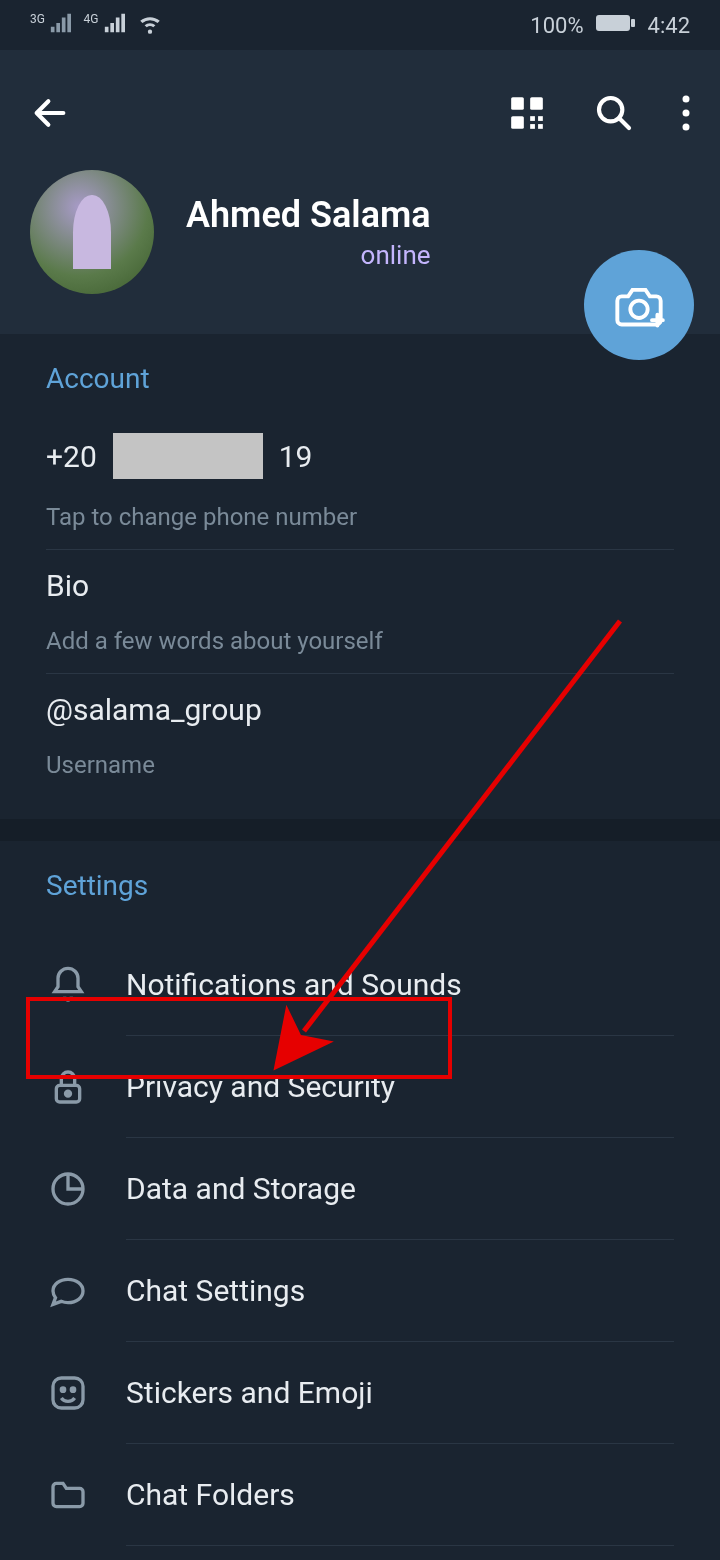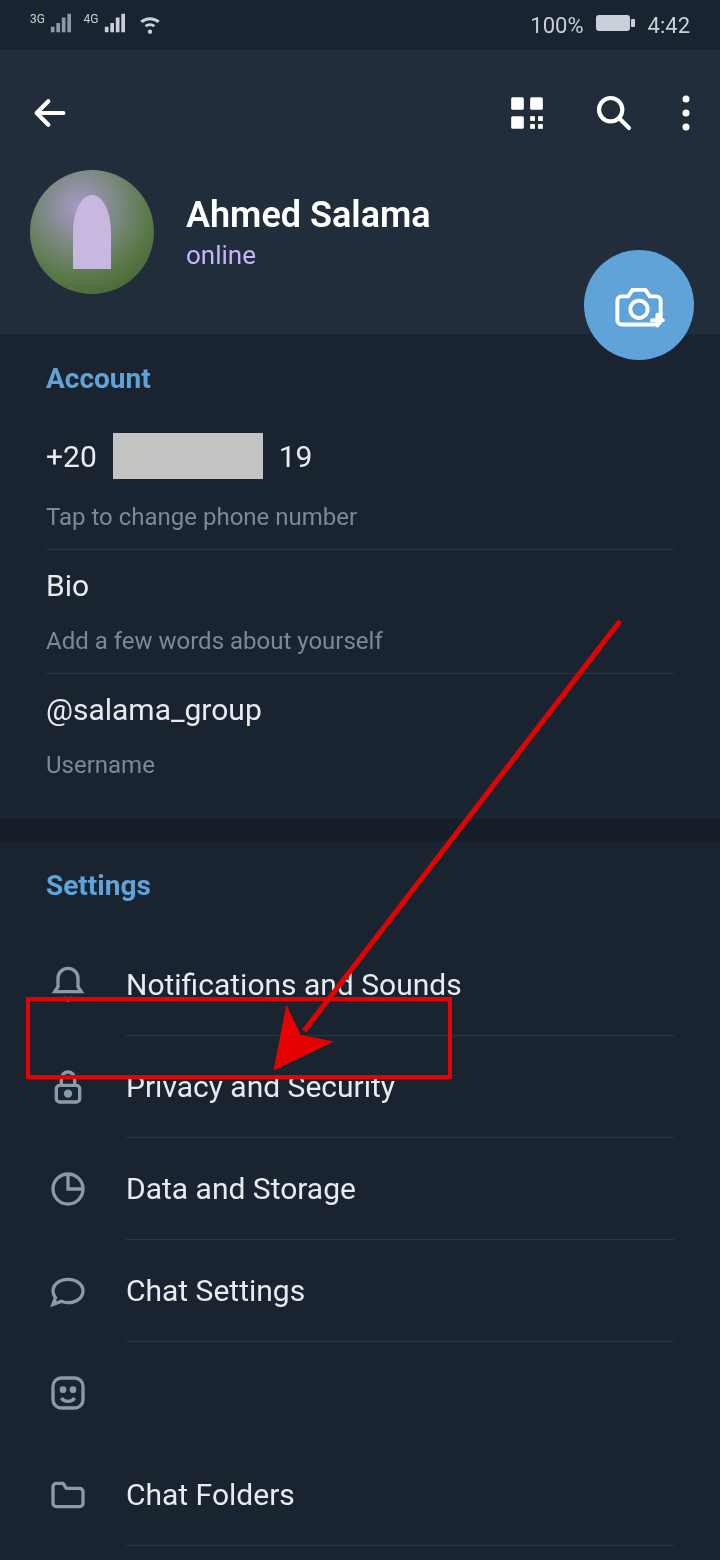--- a/index.html
+++ b/index.html
@@ -19,20 +19,21 @@
     align-items: center;
     padding: 0 30px;
     font-size: 22px;
     color: #c8d0d8;
   }
   .status-left { display: flex; gap: 12px; align-items: center; font-size: 18px; }
   .status-right { display: flex; gap: 12px; align-items: center; margin-left: 48px; }
   .header {
     background: #212d3b;
     padding: 30px 30px 0 30px;
+    text-align: right;
   }
   .header-top {
     display: flex;
     align-items: center;
     justify-content: space-between;
     height: 70px;
   }
   .header-icons { display: flex; gap: 48px; align-items: center; }
   .profile-section {
     display: flex;
@@ -73,21 +74,21 @@
   .section {
     padding: 28px 46px 12px 46px;
   }
   .section-gap {
     height: 22px;
     background: #151e28;
   }
   .section-header {
     color: #5fa3d8;
     font-size: 28px;
-    font-weight: 700;
+    font-weight: 400;
     margin-bottom: 20px;
   }
   .account-item {
     padding: 18px 0;
     border-bottom: 1px solid #2a3644;
   }
   .account-item:last-child { border-bottom: none; padding-bottom: 28px; }
   .account-value { font-size: 30px; color: #e8ecf0; }
   .account-label { font-size: 24px; color: #7a8a98; margin-top: 24px; }
   .phone-wrap { display: flex; align-items: center; gap: 16px; }
@@ -293,20 +294,21 @@
 
   <div class="settings-item">
     <div class="settings-icon">
       <svg viewBox="0 0 24 24">
           <rect x="3" y="3" width="18" height="18" rx="5"></rect>
           <circle cx="9" cy="10" r="1" fill="#8a9aa8"></circle>
           <circle cx="15" cy="10" r="1" fill="#8a9aa8"></circle>
           <path d="M8 15c1 1.5 2.5 2 4 2s3-.5 4-2"></path>
         </svg>
     </div>
+    <div class="label">Stickers and Emoji</div>
   </div>
 
   <div class="settings-item">
     <div class="settings-icon">
       <svg viewBox="0 0 24 24">
           <path d="M3 7a2 2 0 012-2h4l2 3h8a2 2 0 012 2v7a2 2 0 01-2 2H5a2 2 0 01-2-2V7z"></path>
         </svg>
     </div>
     <div class="label">Chat Folders</div>
   </div>

